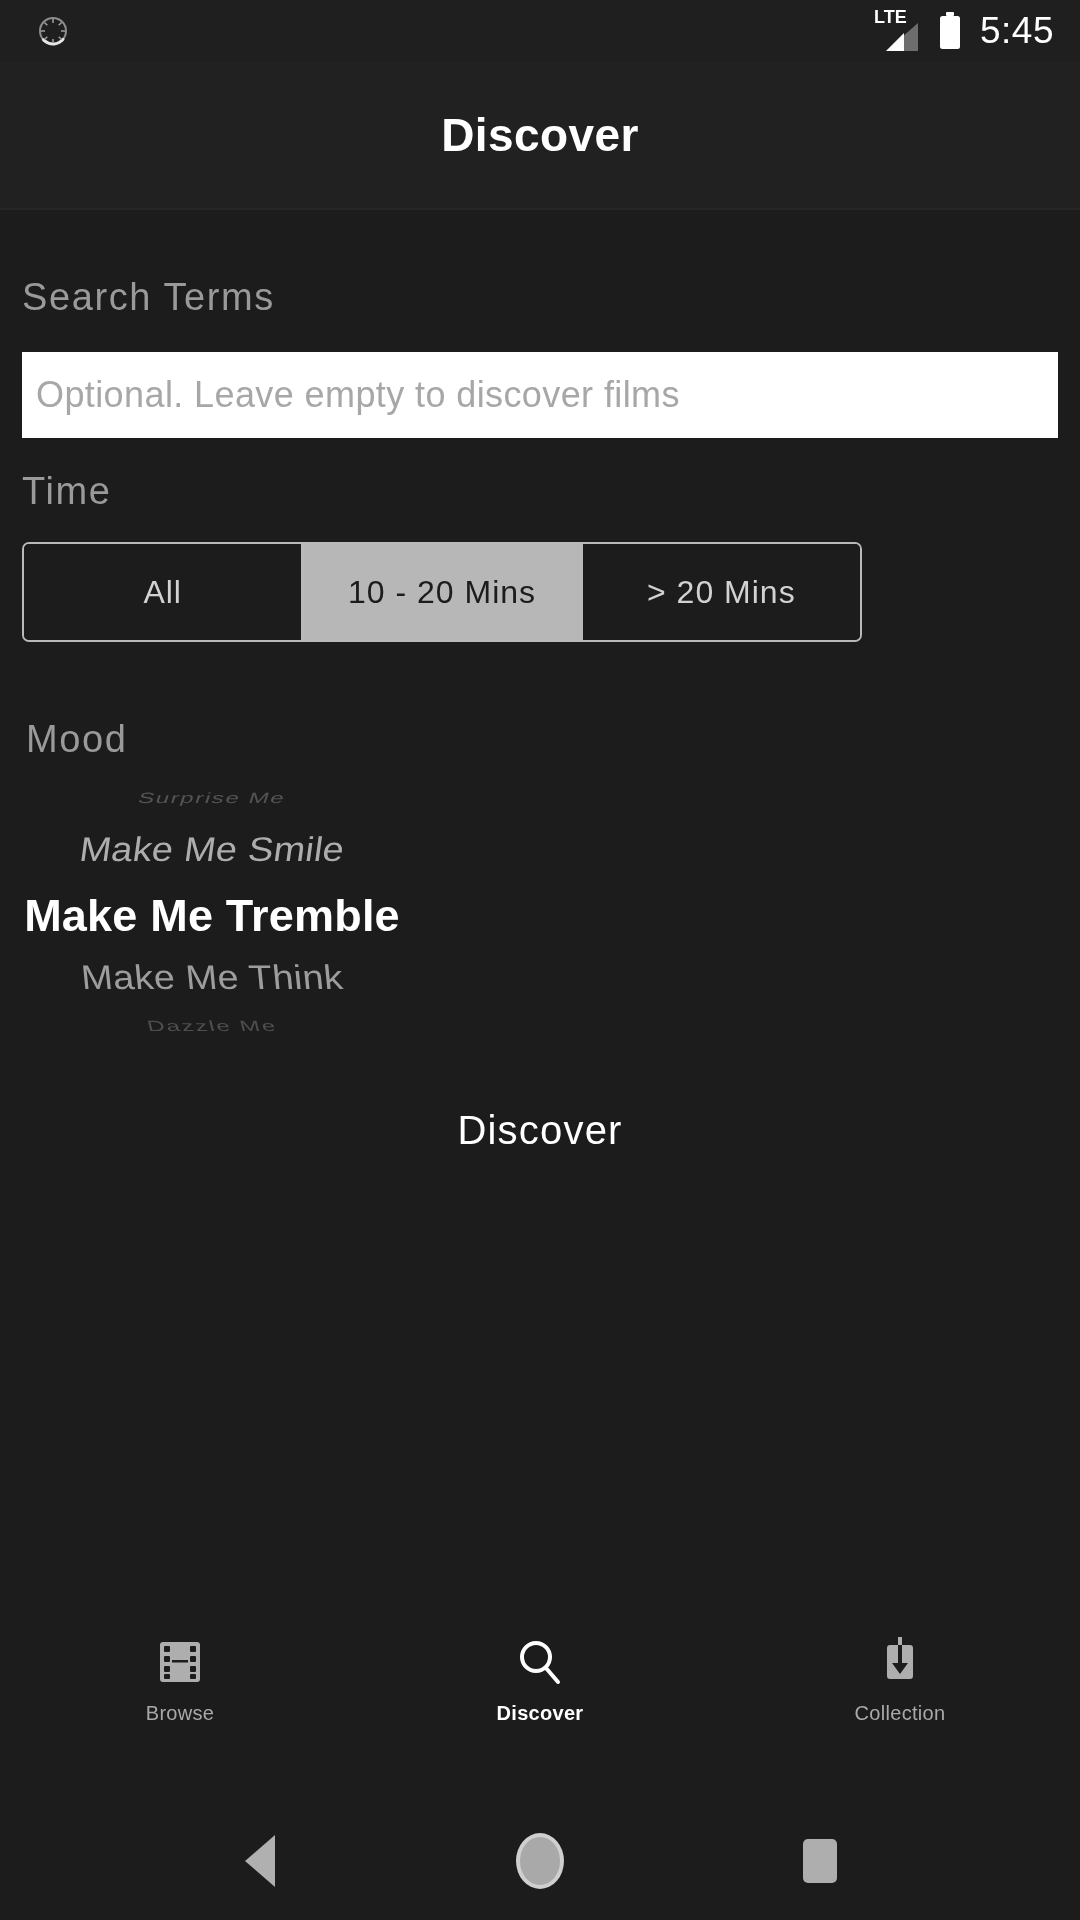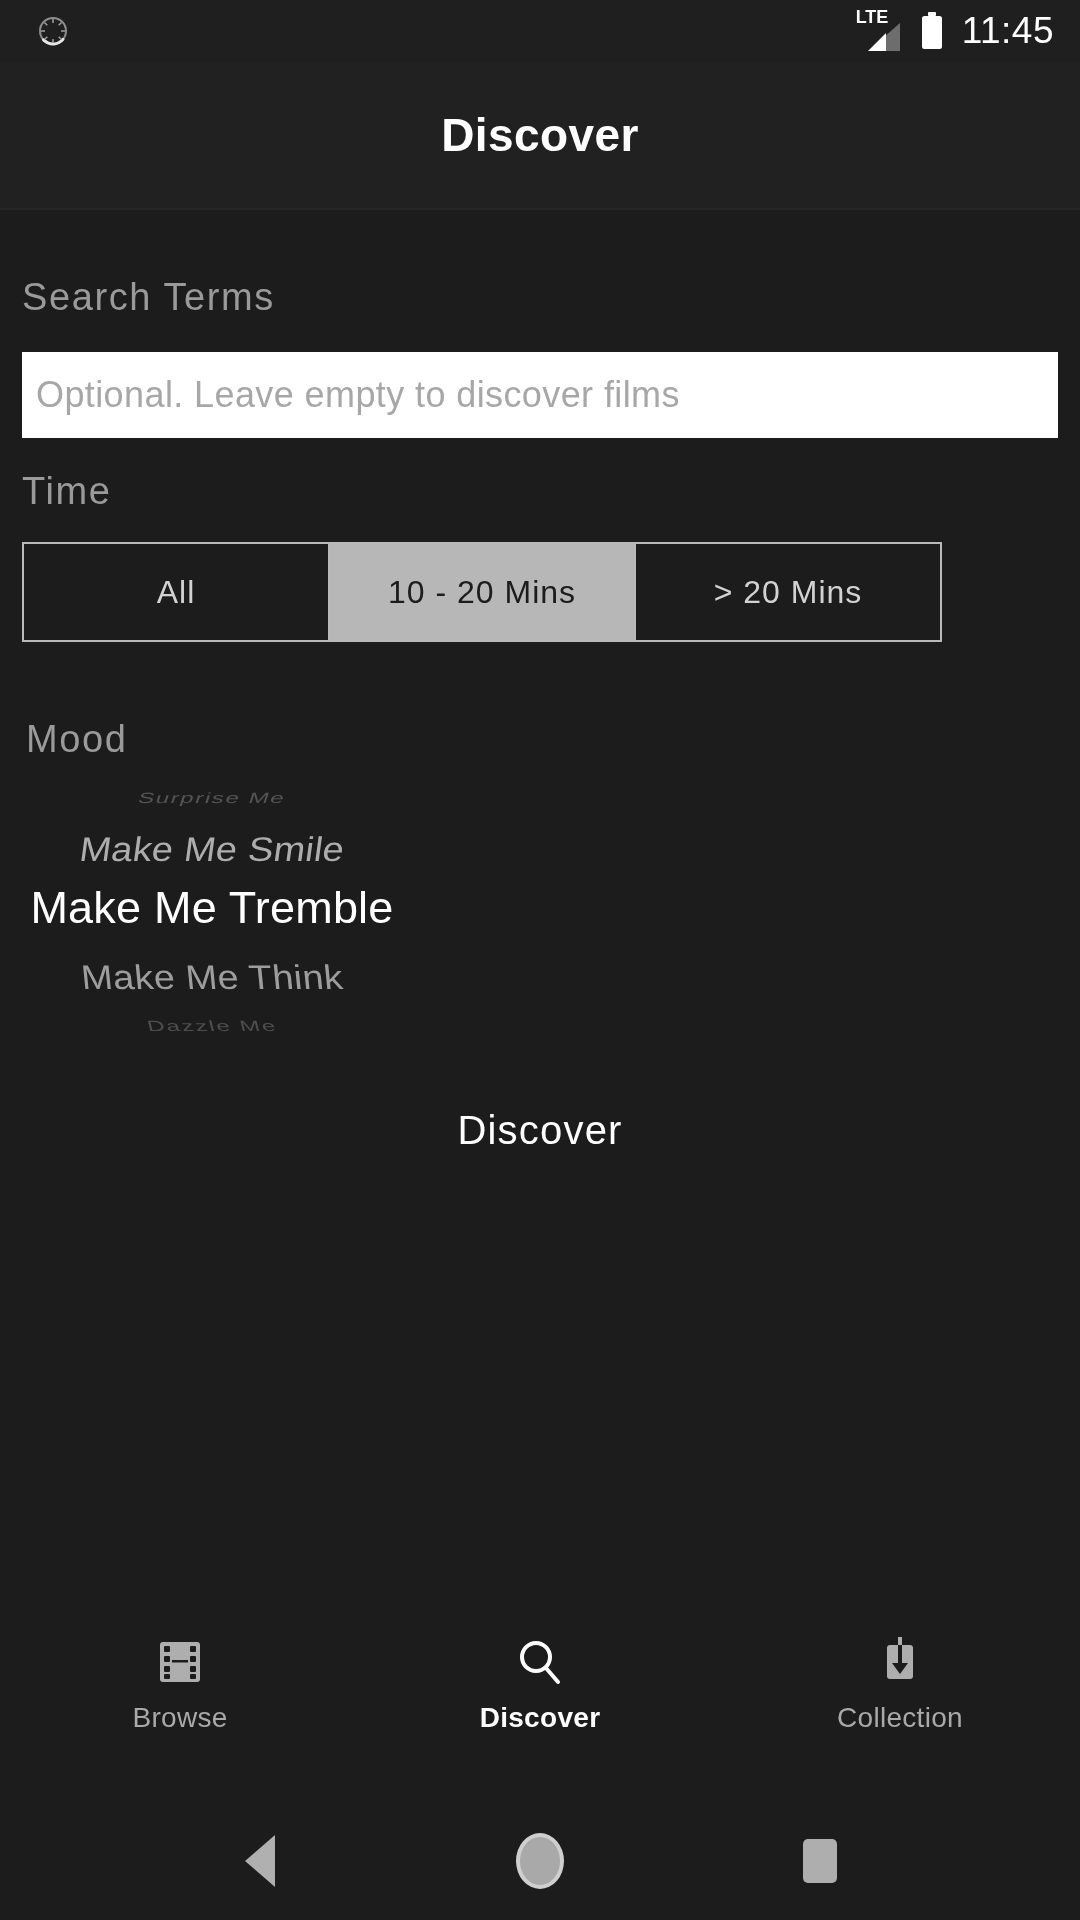--- a/index.html
+++ b/index.html
@@ -117,25 +117,25 @@
     letter-spacing: 0.4px;
   }
   .search-input::placeholder {
     color: #a7a7a7;
     font-weight: 300;
   }
 
   
   .segmented {
     margin-top: 32px;
-    width: 920px;
+    width: 840px;
     height: 100px;
     display: flex;
     border: 2px solid #b9b9b9;
-    border-radius: 0;
+    border-radius: 7px;
     overflow: hidden;
     background: #1c1c1c;
   }
   .segment {
     flex: 1 1 0;
     display: flex;
     align-items: center;
     justify-content: center;
     background: #1c1c1c;
     color: #d2d2d2;
@@ -180,24 +180,24 @@
   }
   .mood-row-1 {
     top: 50px;
     font-size: 38px;
     color: #adadad;
     font-weight: 300;
     letter-spacing: 0.2px;
     transform: scaleY(0.9) skewX(-7deg);
   }
   .mood-row-2 {
-    top: 104px;
+    top: 112px;
     font-size: 45px;
     color: #ffffff;
-    font-weight: 400;
+    font-weight: 700;
     letter-spacing: 0.2px;
   }
   .mood-row-3 {
     top: 178px;
     font-size: 38px;
     color: #9d9d9d;
     font-weight: 300;
     letter-spacing: 0.2px;
     transform: scaleY(0.9) skewX(5deg);
   }
@@ -238,21 +238,21 @@
   .nav-item {
     flex: 1 1 0;
     display: flex;
     flex-direction: column;
     align-items: center;
     gap: 14px;
     cursor: pointer;
   }
   .nav-icon { height: 52px; display: flex; align-items: center; justify-content: center; }
   .nav-label {
-    font-size: 28px;
+    font-size: 20px;
     font-weight: 400;
     letter-spacing: 0.3px;
     color: #a9a9a9;
   }
   .nav-item.active .nav-label { color: #ffffff; font-weight: bold; }
 
   
   .android-nav {
     flex: 0 0 118px;
     height: 118px;
@@ -319,21 +319,21 @@
         </svg>
       </span>
 
       <span class="battery-wrap">
         <svg width="24" height="40" viewBox="0 0 24 40">
           <rect x="8" y="1" width="8" height="4" rx="1" fill="#ffffff"></rect>
           <rect x="2" y="5" width="20" height="33" rx="2.5" fill="#ffffff"></rect>
         </svg>
       </span>
 
-      <span class="status-clock">11:45</span>
+      <span class="status-clock">5:45</span>
     </div>
   </div>
 
   <div class="app-header">
     <div class="app-title">Discover</div>
   </div>
 
   <div class="content">
 
     

